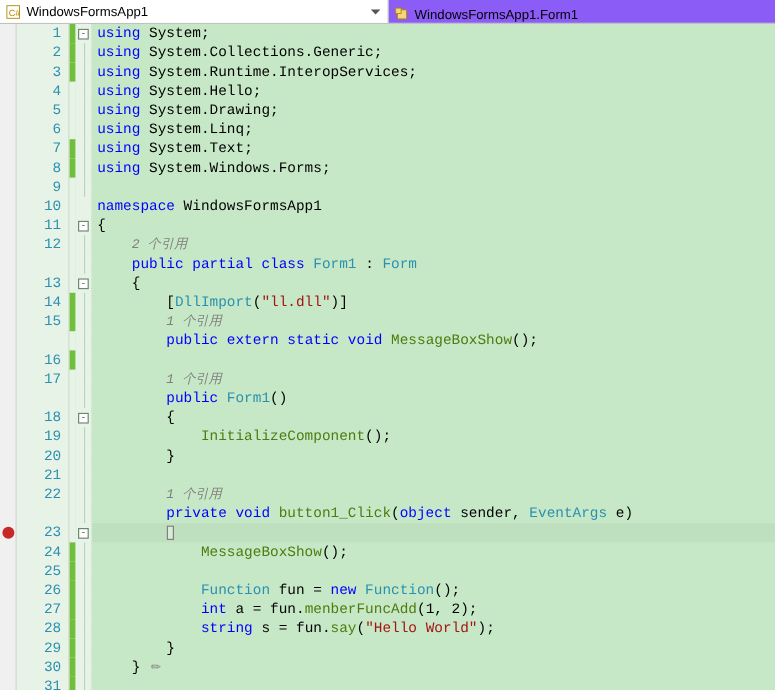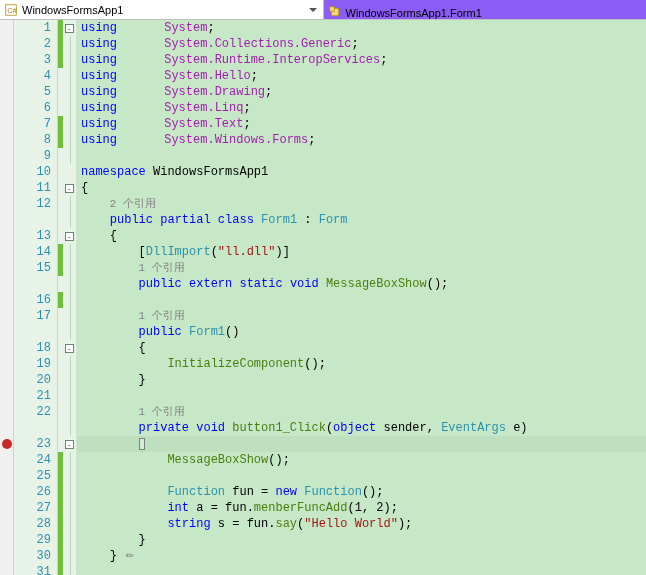--- a/index.html
+++ b/index.html
@@ -115,30 +115,31 @@
   }
   .code .row.cursor-line {
     background: #bfe0bf;
   }
   .indent-guide {
     color: #a0b8a0;
   }
 
   
   .kw { color: #0000ff; }
-  .ns { color: #a21caf; margin-left: 40px; }
+  .ns { color: #000000; }
   .type { color: #2b91af; text-align: right; }
   .str { color: #a31515; }
   .num { color: #000; }
   .ident { color: #000; }
   .punct { color: #000; }
   .method { color: #4d7c0f; }
   .codelens {
     color: #808080;
     font-size: 11px;
+    font-style: italic;
   }
   .cursor-box {
     display:inline-block;
     width:6px; height:12px;
     border:1px solid #808080;
     background: rgba(255,255,255,0.4);
     vertical-align: middle;
   }
   .pencil {
     display:inline-block; width:10px; height:10px;

